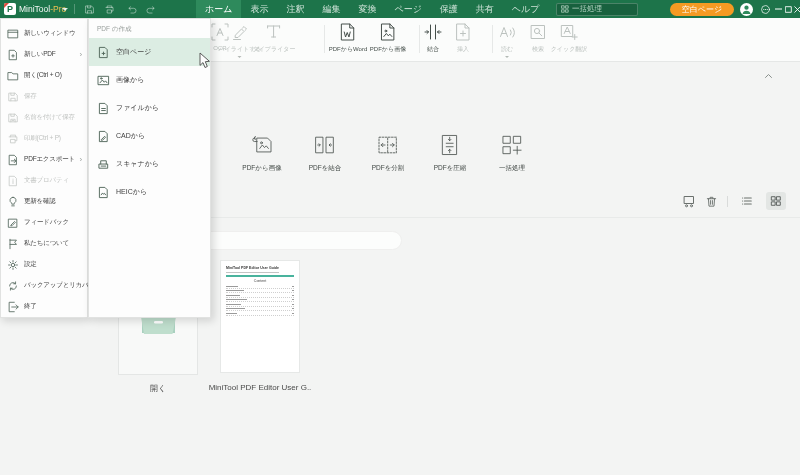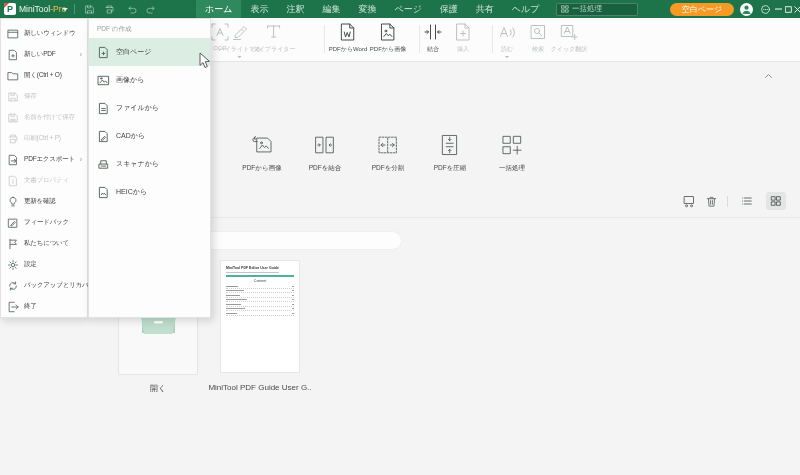--- a/index.html
+++ b/index.html
@@ -359,21 +359,21 @@
       </div>
     <div class="pv-row">
         <i style="width:19px"></i>
         <b></b>
       </div>
     <div class="pv-row">
         <i style="width:11px"></i>
         <b></b>
       </div>
   </div>
-  <div class="cap doc">MiniTool PDF Guide User G..</div>
+  <div class="cap doc">MiniTool PDF Editor User G..</div>
 
   <div class="menuL">
     <div class="mitem">
       <svg class="mic st" width="12" height="12" viewBox="0 0 14 14">
           <path d="M1.5 2.5h11v9h-11z M1.5 5h11"></path>
         </svg>
       <span>新しいウィンドウ</span>
     </div>
     <div class="mitem">
       <svg class="mic st" width="12" height="12" viewBox="0 0 14 14">

